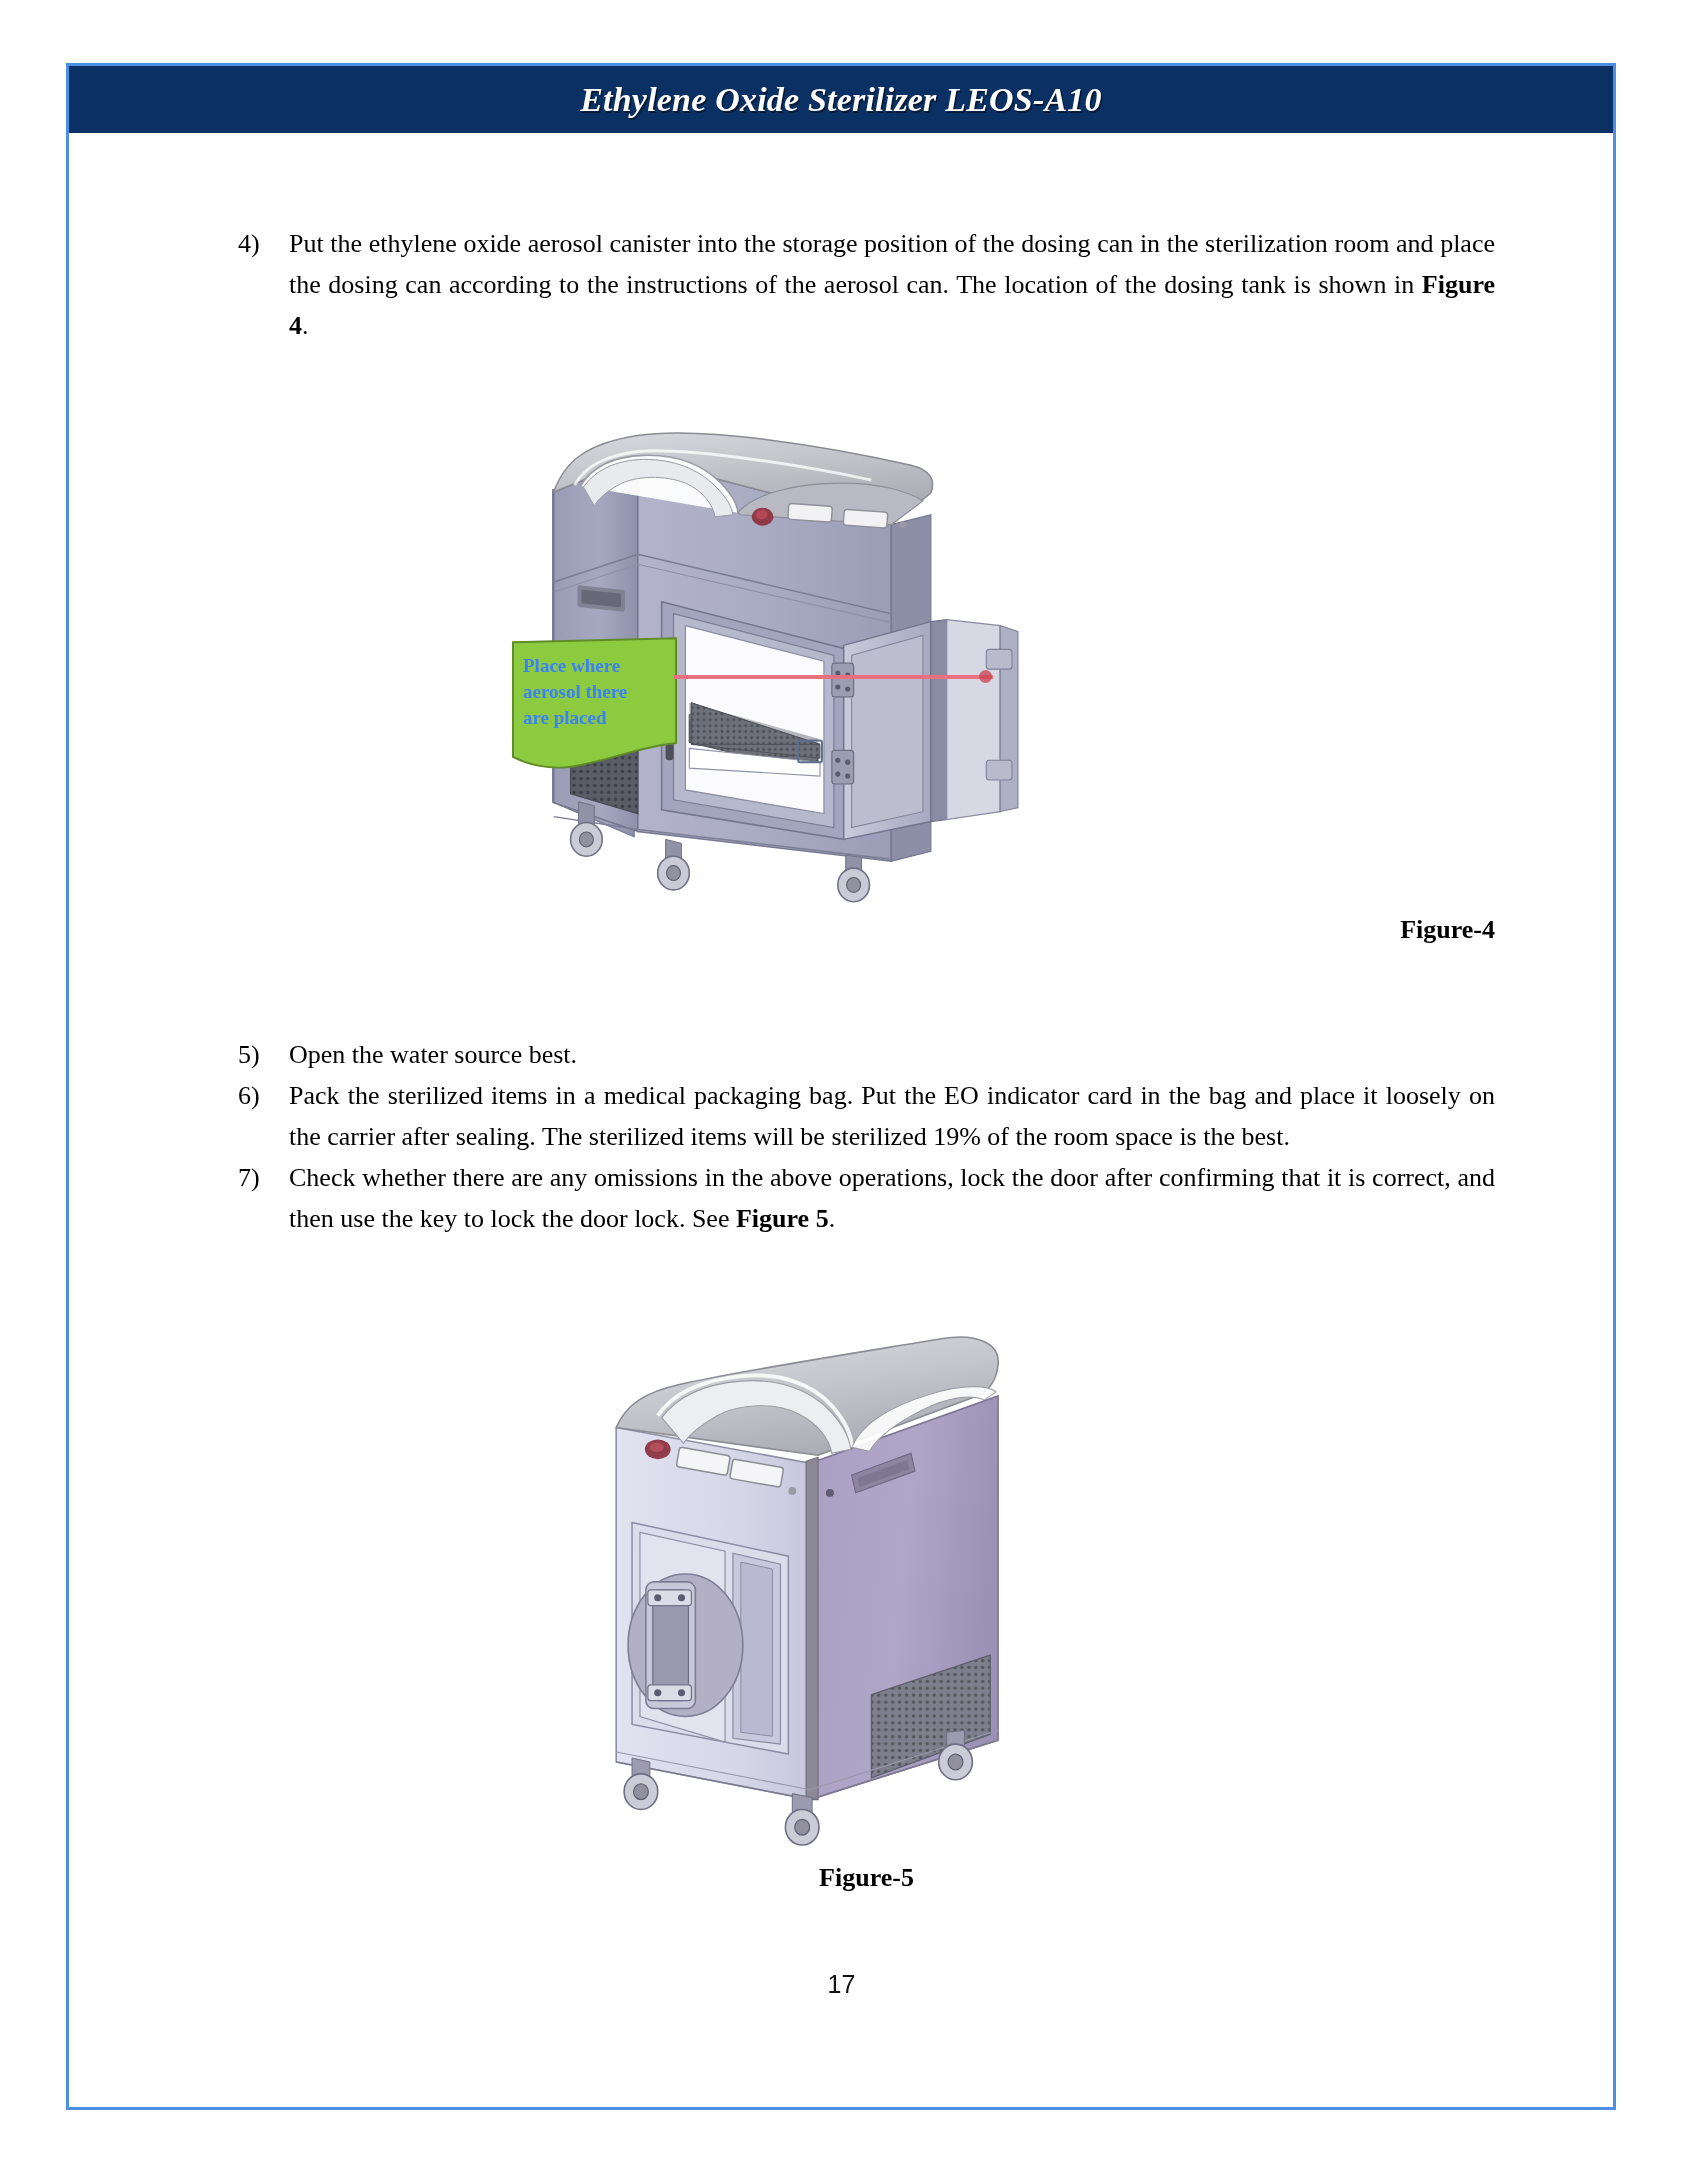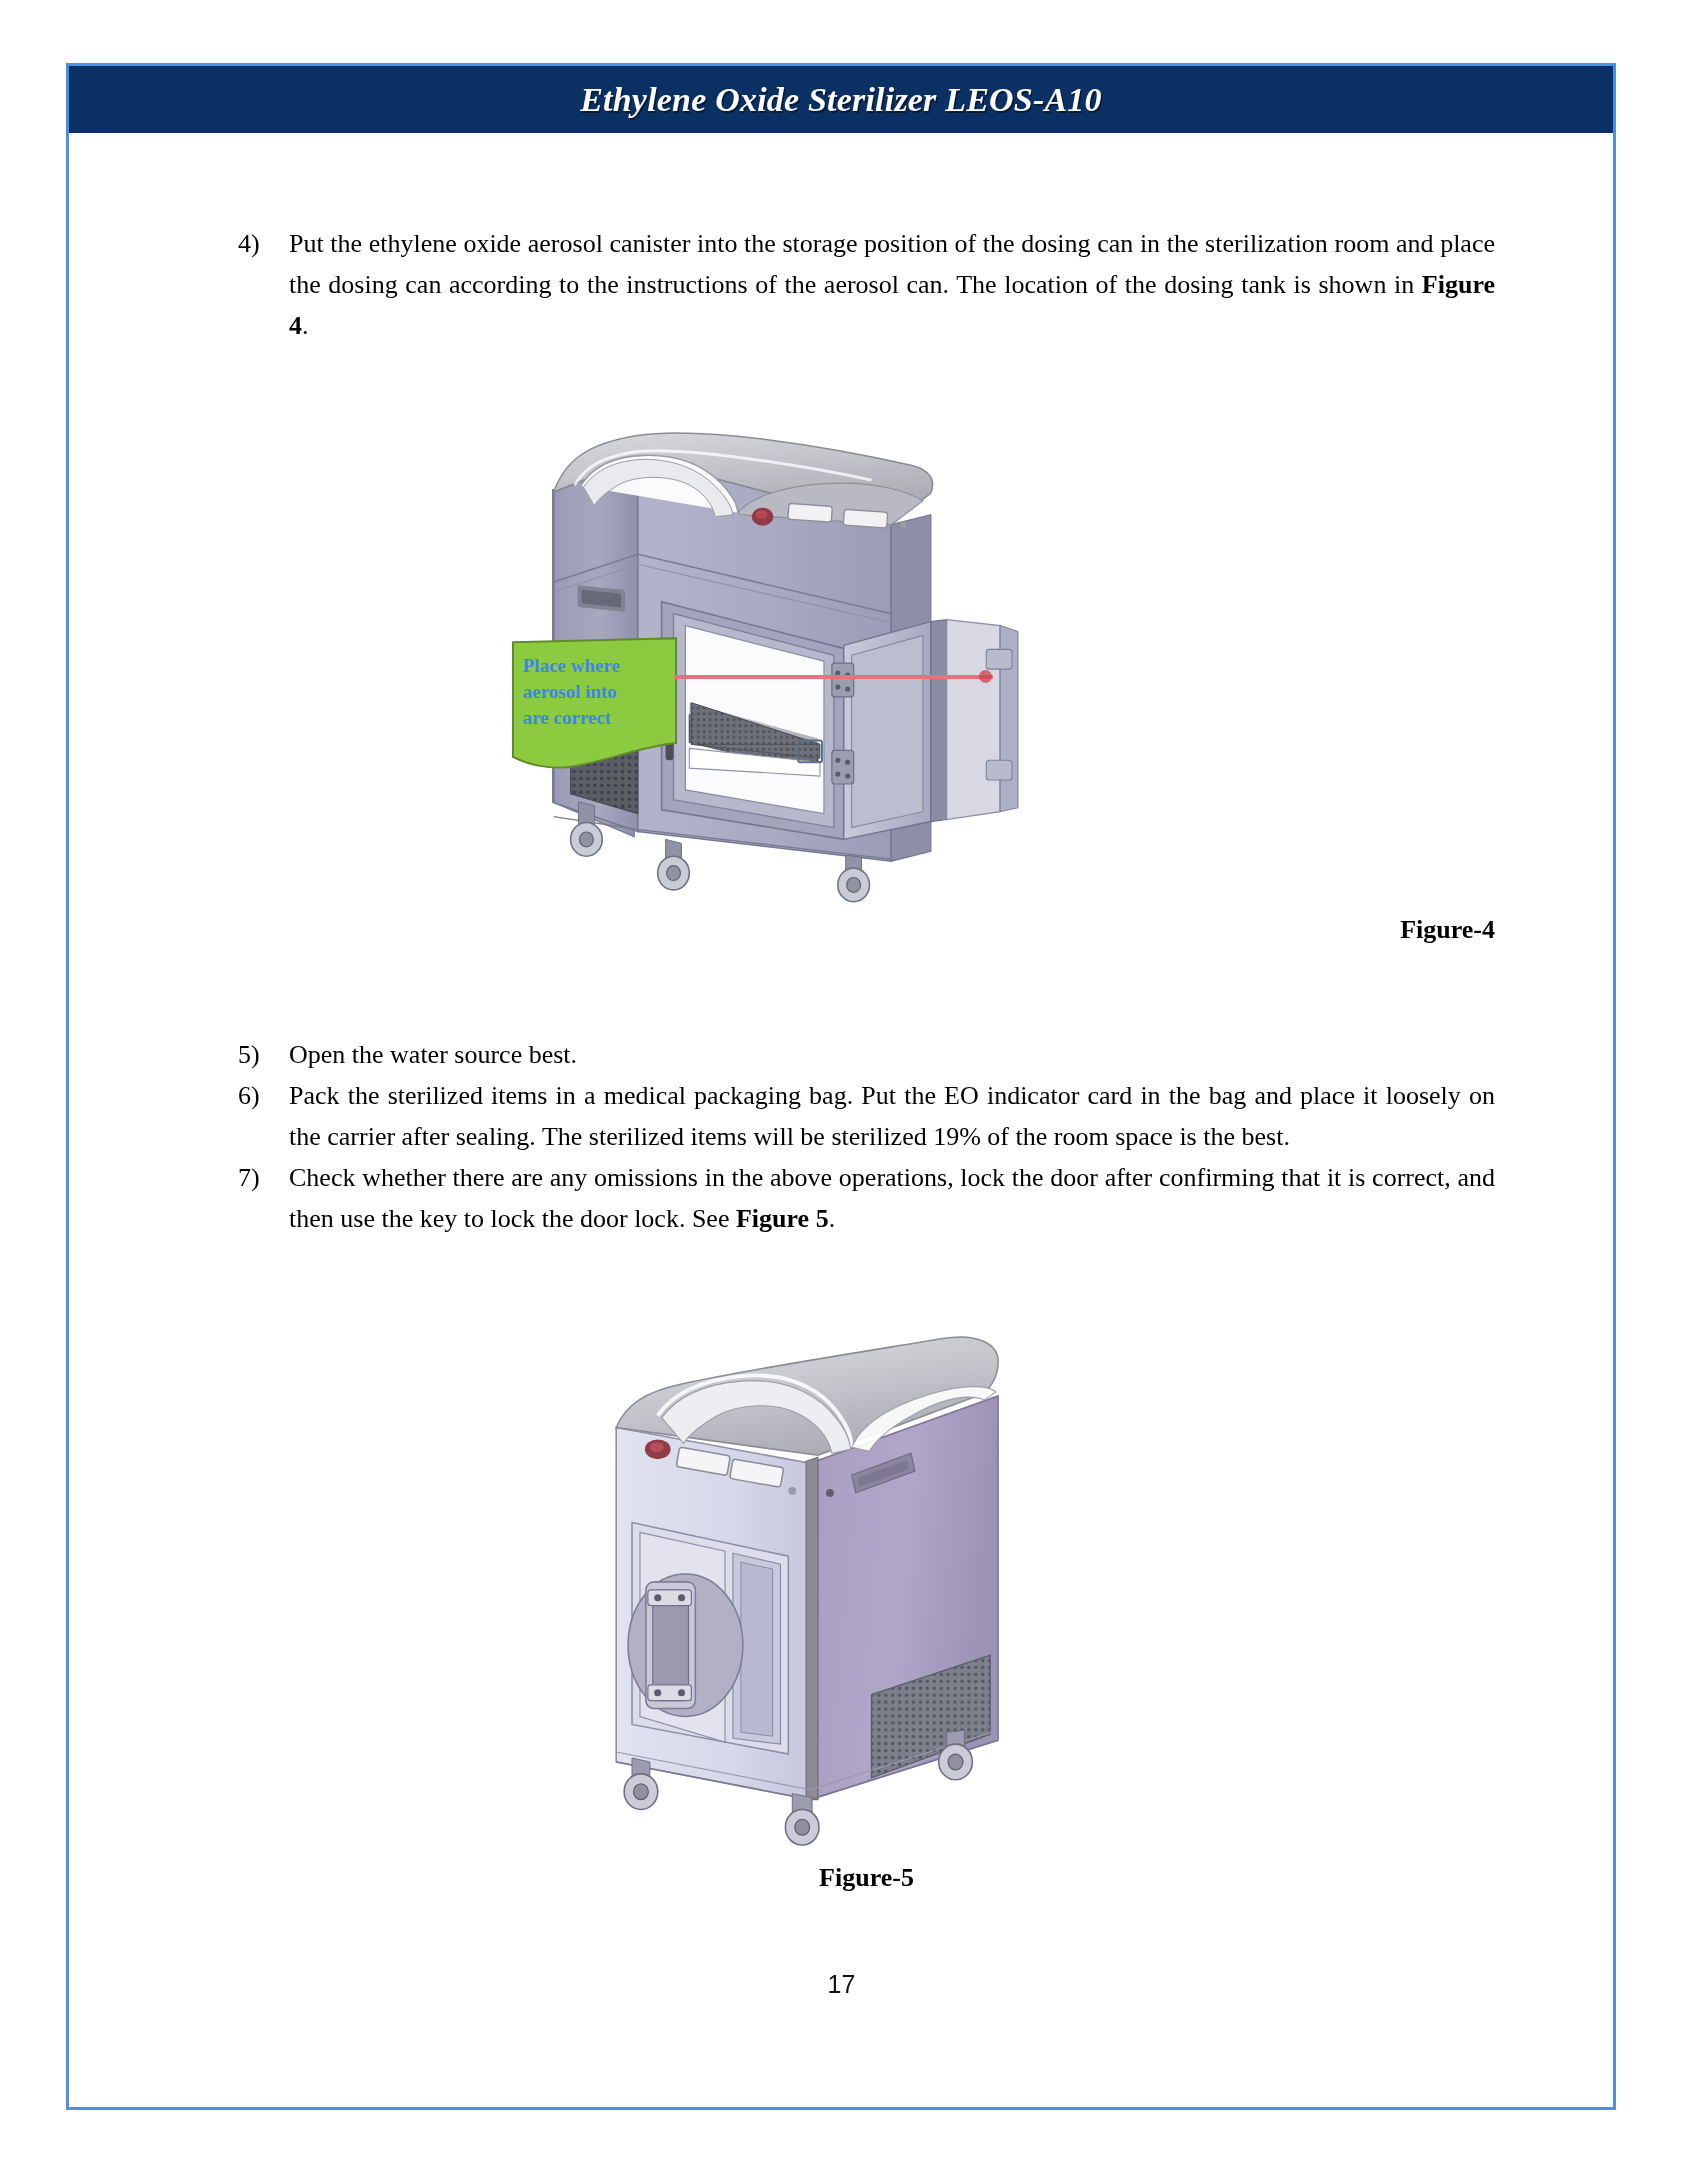--- a/index.html
+++ b/index.html
@@ -332,22 +332,22 @@
       <ellipse cx="622" cy="524" rx="7" ry="7.5" fill="#90929f" stroke="#5f6170" stroke-width="1.2"></ellipse>
     </svg>
 
     <div class="callout-green">
       <svg width="170" height="134" viewBox="0 0 172 135">
         <path d="M 3,6 L 168,2 L 168,108 C 130,112 100,126 62,132 C 40,135 18,130 3,122 Z" fill="#8ccb3f" stroke="#5f8c28" stroke-width="2"></path>
       </svg>
     </div>
     <div class="callout-text">
       <div>Place where</div>
-      <div>aerosol into</div>
-      <div>are correct</div>
+      <div>aerosol there</div>
+      <div>are placed</div>
     </div>
 
     <div class="leader-line"></div>
     <div class="leader-dot"></div>
 
     <div class="fig4-caption figure-caption">Figure-4</div>
   </div>
 
   <div class="content list-block-b" style="top:1030px;">
     <ol class="steps">

